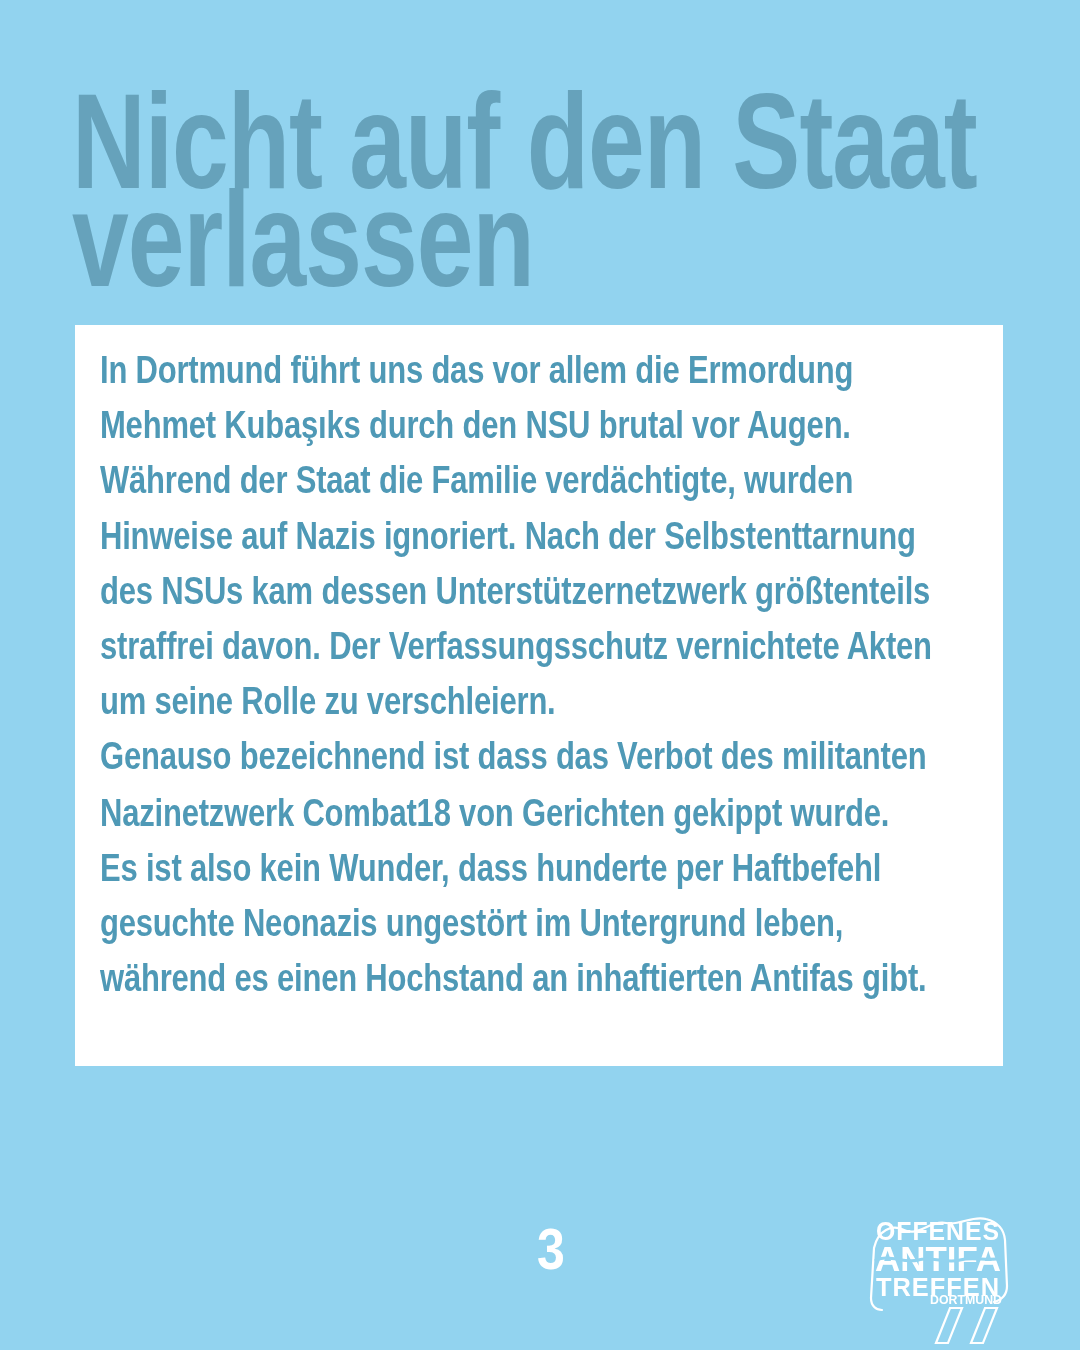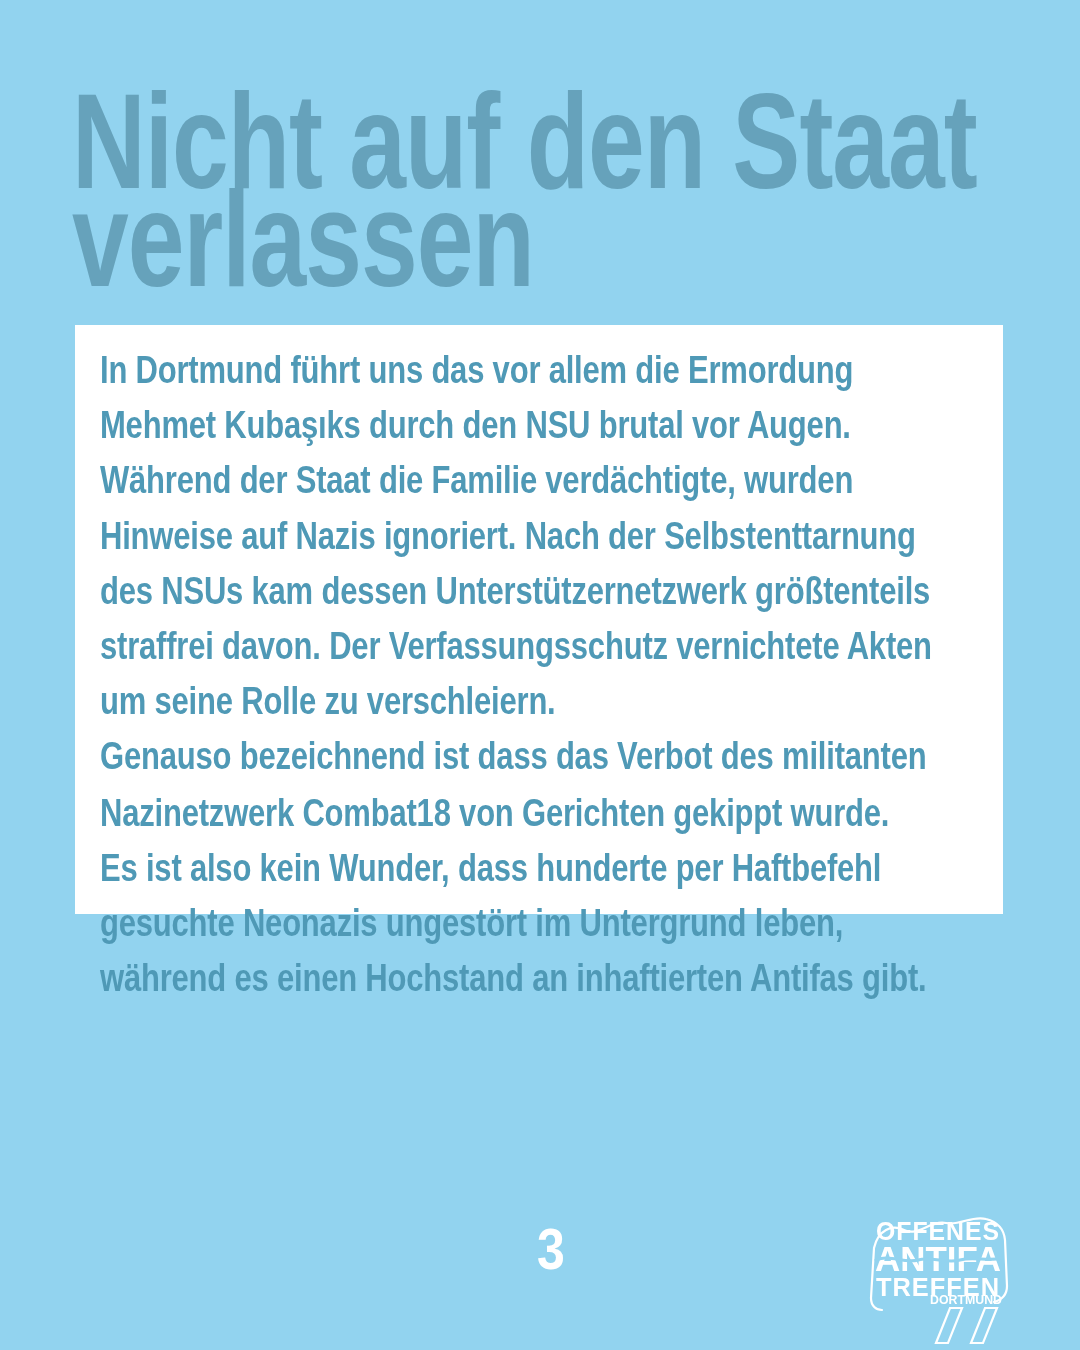--- a/index.html
+++ b/index.html
@@ -23,21 +23,21 @@
     color: var(--title-color, #66a2bb);
     transform: scaleY(1.32);
     transform-origin: left top;
     white-space: pre-line;
   }
   .card {
     position: absolute;
     left: 75px;
     top: 325px;
     width: 928px;
-    height: 589px;
+    height: 741px;
     background: var(--card-color, #ffffff);
   }
   .body-text {
     position: absolute;
     left: 25px;
     top: 18px;
     right: 16px;
     margin: 0;
     font-size: 31px;
     line-height: 44.2px;

